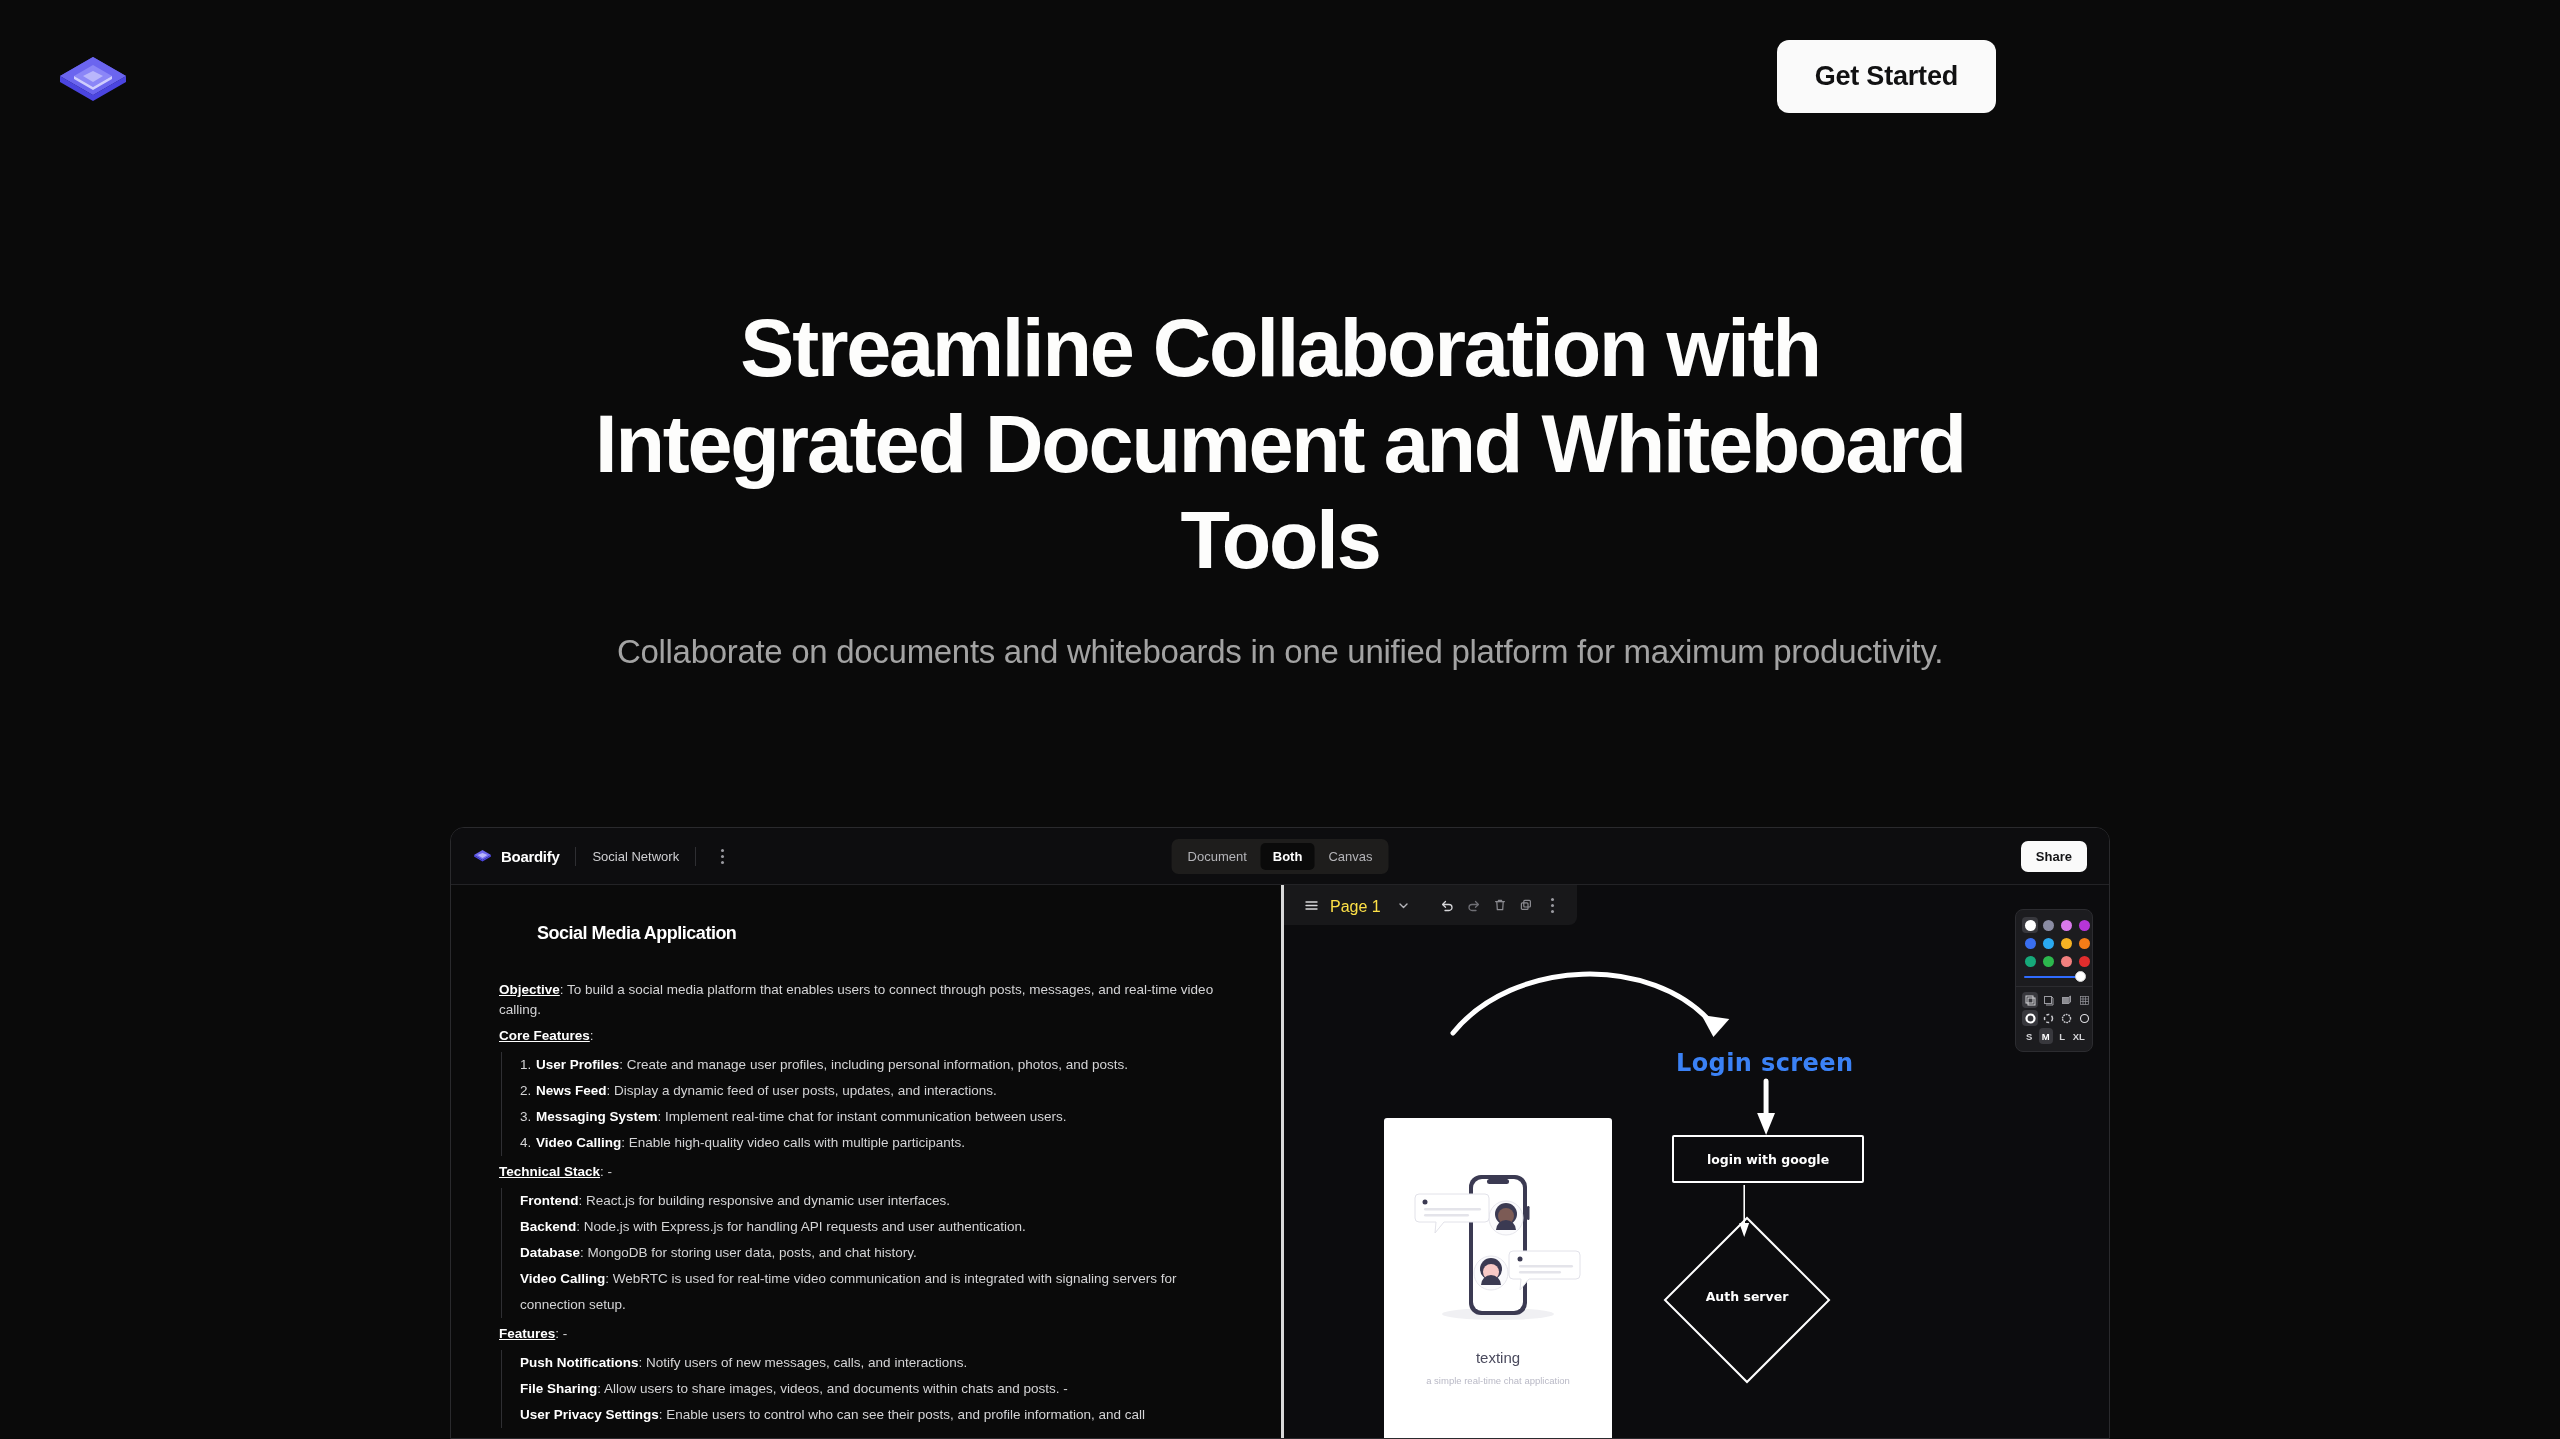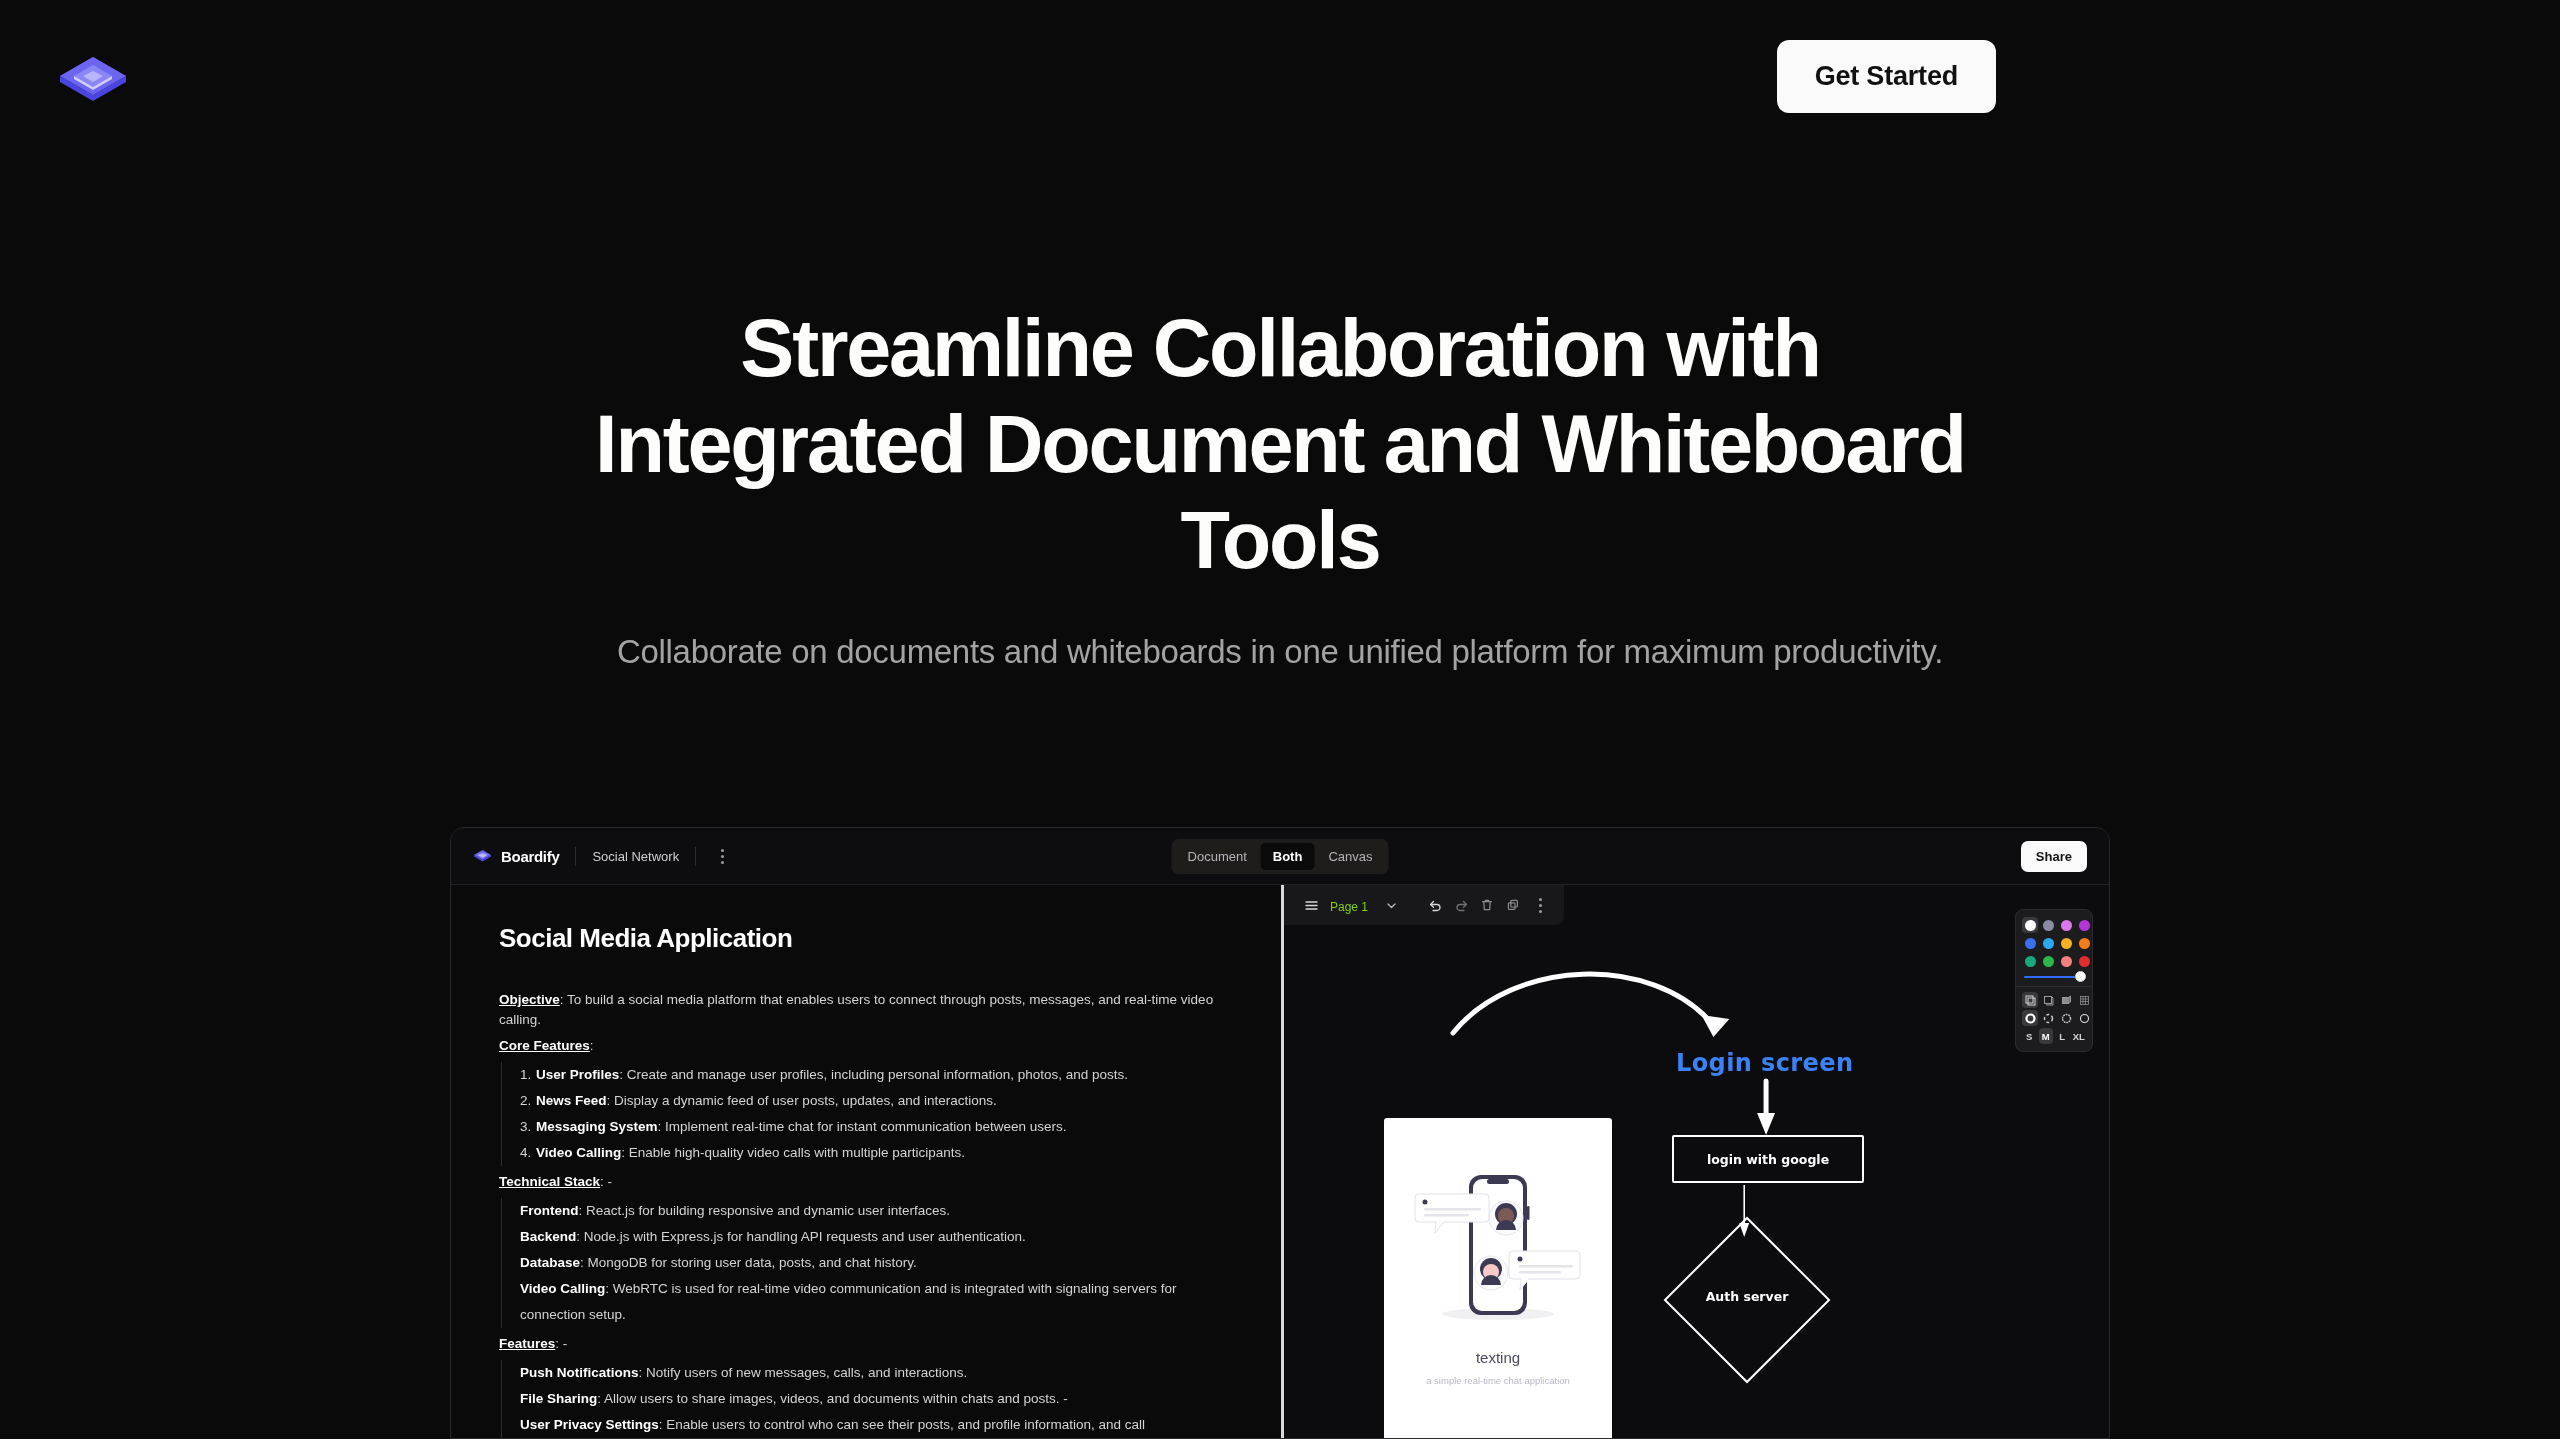--- a/index.html
+++ b/index.html
@@ -75,21 +75,21 @@
     padding: 8px 15px; cursor: pointer; font-family: "Liberation Sans", sans-serif;
   }
 
   .app-body { display: flex; height: 555px; width: 100%; }
 
   
   .doc-panel {
     width: 830px; height: 100%; background: #0a0a0a;
     padding: 38px 38px 0 48px; overflow: hidden; position: relative;
   }
-  .doc-h1 { color: #ffffff; font-size: 26px; font-weight: 700; letter-spacing: -0.5px; margin-bottom: 36px; }
+  .doc-h1 { color: #ffffff; font-size: 18px; font-weight: 700; letter-spacing: -0.5px; margin-bottom: 36px; margin-left: 38px; }
   .doc-p { color: #d4d4d6; font-size: 13.5px; line-height: 20px; margin-bottom: 6px; }
   .doc-p b { color: #ffffff; font-weight: 700; text-decoration: underline; }
   .doc-list { list-style: none; margin: 0 0 6px 0; padding-left: 0; }
   .doc-list li {
     color: #d4d4d6; font-size: 13.5px; line-height: 26px;
     padding-left: 34px; position: relative; border-left: 1px solid #2f2f33;
     margin-left: 2px;
   }
   .doc-list li b { color: #ffffff; font-weight: 700; }
   .doc-list.numbered li .num { position: absolute; left: 18px; color: #d4d4d6; }
@@ -98,21 +98,21 @@
   .panel-divider { width: 3px; background: #d9d9d9; height: 100%; }
 
   
   .canvas-panel { flex: 1; position: relative; background: #0c0c0e; overflow: hidden; }
   .canvas-toolbar {
     position: absolute; left: 0; top: 0; height: 40px;
     display: flex; align-items: center; gap: 0;
     background: #18181a; border-bottom-right-radius: 8px; padding: 0 14px;
   }
   .tb-icon { width: 26px; height: 26px; display: flex; align-items: center; justify-content: center; cursor: pointer; }
-  .tb-page { color: #84cc16; font-size: 12px; margin: 4px 10px 0 6px; white-space: nowrap; }
+  .tb-page { color: #fde047; font-size: 16px; margin: 4px 10px 0 6px; white-space: nowrap; }
   .tb-gap { width: 18px; }
 
   
   .illus-card {
     position: absolute; left: 100px; top: 233px; width: 228px; height: 322px;
     background: #ffffff; border-radius: 3px; overflow: hidden;
   }
   .illus-caption { position: absolute; bottom: 74px; width: 100%; text-align: center; color: #4b4b5e; font-size: 15px; }
   .illus-subcaption { position: absolute; bottom: 54px; width: 100%; text-align: center; color: #b9b9c6; font-size: 9.5px; }
 

